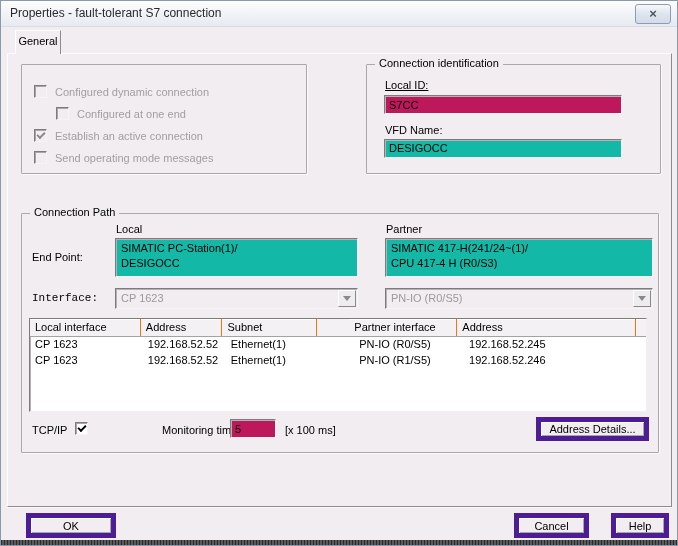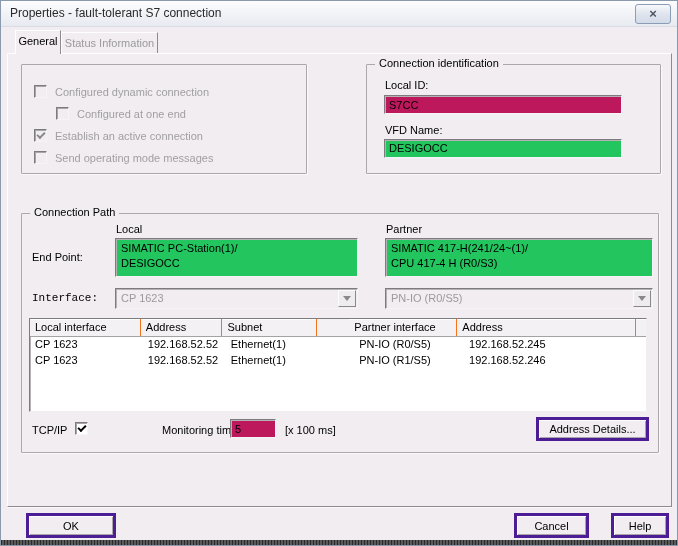--- a/index.html
+++ b/index.html
@@ -60,21 +60,21 @@
   .cb.disabled.checked::after{border-color:#8a888a;}
   .cblabel{color:#000;}
   .cblabel.disabled{color:#a19fa1;}
   
   .field{
     position:absolute;background:#be185d;border:1px solid;padding:2px 4px;
     border-color:#7d7b7d #f6f4f6 #f6f4f6 #7d7b7d;box-shadow:inset 1px 1px 0 #b5b2b5;
     font-family:"Liberation Sans",sans-serif;font-size:11px;color:#000;
   }
   input.field{outline:none;}
-  .field.readonly{background:#22c55e;}
+  .field.readonly{background:#14b8a6;}
   .multiline{white-space:pre-line;line-height:15px;padding:2px 5px;}
   .label{position:absolute;color:#000;}
   
   .combo{
     position:absolute;background:#f1edf1;border:1px solid;padding:3px 22px 2px 5px;
     border-color:#7d7b7d #f6f4f6 #f6f4f6 #7d7b7d;box-shadow:inset 1px 1px 0 #b5b2b5;
     color:#9c9a9c;
   }
   .combo .arrow-btn{
     position:absolute;top:1px;right:1px;bottom:1px;width:18px;background:#efecef;
@@ -93,21 +93,21 @@
     padding:2px 5px;border-right:1px solid #f97316;background:#f4f1f4;
     box-shadow:inset 0 1px 0 #ffffff;white-space:nowrap;overflow:hidden;
   }
   .th.filler{border-right:none;flex:1;}
   .trow{display:flex;height:16px;}
   .td{padding:1px 5px;white-space:nowrap;overflow:hidden;}
   
   .c0{width:117px;} .c1{width:86px;} .c2{width:100px;} .c3{width:114px;margin-left:32px;} .c4{width:189px;}
   
   .btn{
-    position:absolute;background:#f1edf1;border:3px solid #4c1d95;
+    position:absolute;background:#f1edf1;border:5px solid #4c1d95;
     box-shadow:inset 1px 1px 0 #ffffff,inset -1px -1px 0 #a9a6a9;
     text-align:center;font-family:"Liberation Sans",sans-serif;font-size:11px;color:#000;
     display:flex;align-items:center;justify-content:center;cursor:default;
   }
   .etched{position:absolute;height:0;border-top:1px solid #9a969a;border-bottom:1px solid #fbf9fb;}
   .bottom-strip{
     position:absolute;left:0;bottom:0;width:100%;height:5px;
     background:repeating-linear-gradient(90deg,#2a2a2a 0 1px,#5a5a5a 1px 3px);
   }
 </style>
@@ -119,23 +119,20 @@
   <div class="titlebar">
     <span class="title-text">Properties - fault-tolerant  S7 connection</span>
     <div class="close-btn">
       <span>×</span>
     </div>
   </div>
 
   <div class="tab active" style="left:14px;width:46px;">
     <span>General</span>
   </div>
-  <div class="tab disabled" style="left:60px;width:97px;">
-    <span>Status Information</span>
-  </div>
 
   <div class="page"></div>
 
   <div class="group" style="left:20px;top:63px;width:286px;height:110px;">
 
     <div class="cbrow" style="left:12px;top:20px;">
       <span class="cb disabled"></span>
       <span class="cblabel disabled">Configured dynamic connection</span>
     </div>
     <div class="cbrow" style="left:34px;top:42px;">
@@ -147,21 +144,21 @@
       <span class="cblabel disabled">Establish an active connection</span>
     </div>
     <div class="cbrow" style="left:12px;top:86px;">
       <span class="cb disabled"></span>
       <span class="cblabel disabled">Send operating mode messages</span>
     </div>
   </div>
 
   <div class="group" style="left:365px;top:63px;width:295px;height:110px;">
     <span class="group-title">Connection identification</span>
-    <span class="label" style="left:18px;top:14px;">Local ID:</span>
+    <span class="label" style="left:18px;top:14px;text-decoration:underline;">Local ID:</span>
     <input class="field" style="left: 17px; top: 30px; width: 238px; height: 19px;" value="S7CC">
     <span class="label" style="left:18px;top:59px;">VFD Name:</span>
     <div class="field readonly" style="left:17px;top:74px;width:238px;height:19px;">DESIGOCC</div>
   </div>
 
   <div class="group" style="left:20px;top:212px;width:638px;height:240px;">
     <span class="group-title">Connection Path</span>
 
     <span class="label" style="left:94px;top:9px;">Local</span>
     <span class="label" style="left:364px;top:9px;">Partner</span>

